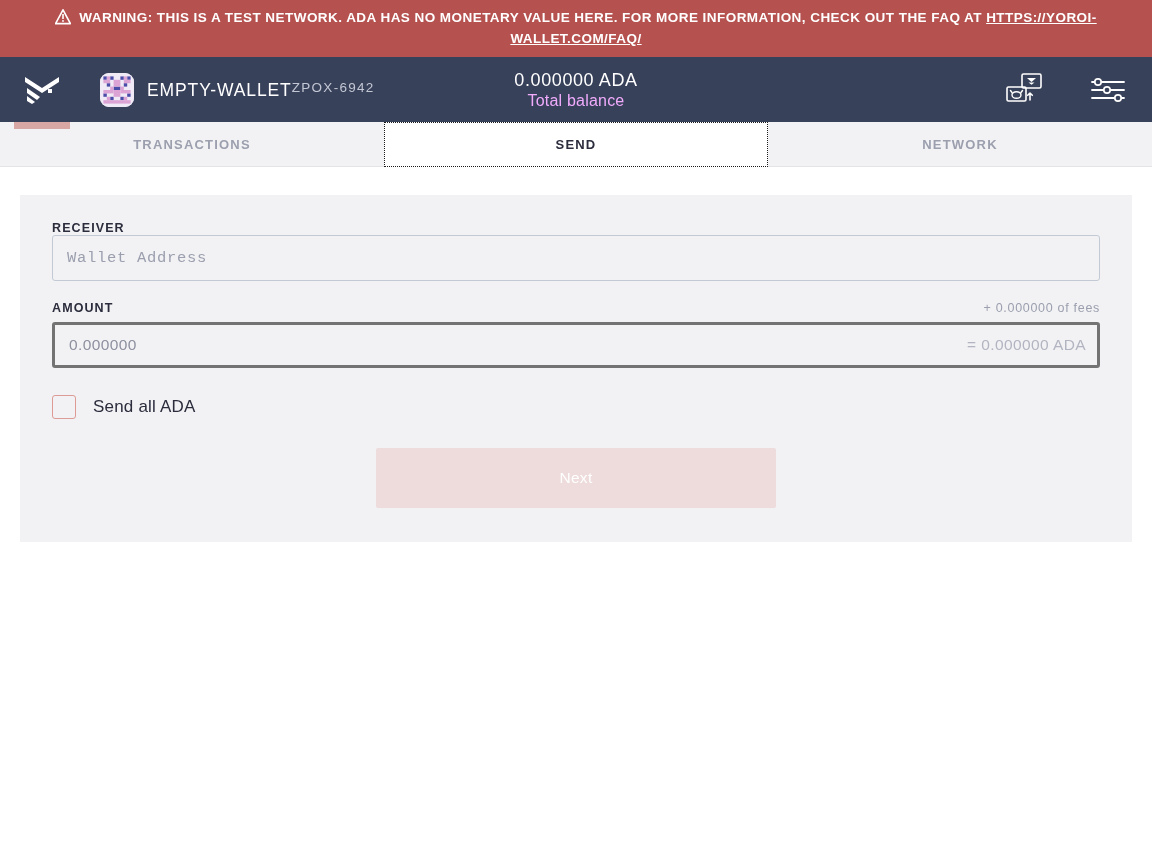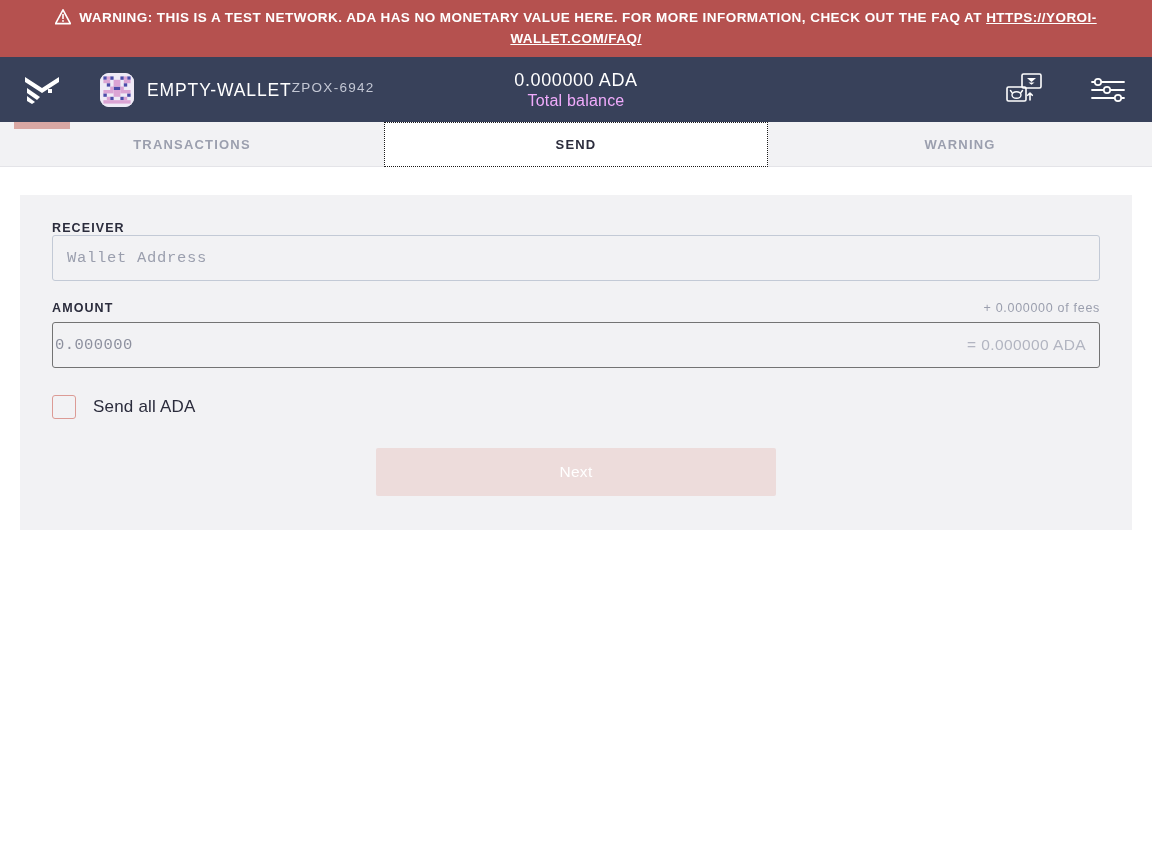--- a/index.html
+++ b/index.html
@@ -225,26 +225,26 @@
     font-size: 12.5px;
     color: #9b9fae;
     letter-spacing: 0.7px;
     font-family: "Liberation Sans", sans-serif;
   }
   .amount-input-wrap { position: relative; }
   .amount-input {
     width: 100%;
     height: 46px;
     background: #f2f2f4;
-    border: 1px solid #737373;
+    border: 3px solid #737373;
     border-radius: 3px;
-    padding: 0 190px 0 2px;
+    padding: 0 190px 0 14px;
     font-size: 15.5px;
     color: #2b2c3c;
-    font-family: Liberation Mono, monospace;
+    font-family: Liberation Sans, sans-serif;
     letter-spacing: 0.4px;
     outline: none;
   }
   .amount-input::placeholder { color: #8d909e; opacity: 1; }
   .amount-suffix {
     position: absolute;
     right: 14px;
     top: 0;
     height: 46px;
     display: flex;
@@ -277,21 +277,21 @@
     letter-spacing: 0.2px;
   }
 
   .next-wrap {
     display: flex;
     justify-content: center;
     margin-top: 29px;
   }
   .next-button {
     width: 400px;
-    height: 48px;
+    height: 60px;
     background: #eddcdb;
     border: none;
     border-radius: 2px;
     color: #ffffff;
     font-size: 15.5px;
     letter-spacing: 0.3px;
     cursor: default;
     font-family: "Liberation Sans", sans-serif;
   }
 </style>
@@ -387,21 +387,21 @@
         <circle cx="17" cy="13" r="3.2" fill="#38415a" stroke="#ffffff" stroke-width="1.7"></circle>
         <circle cx="28" cy="21" r="3.2" fill="#38415a" stroke="#ffffff" stroke-width="1.7"></circle>
       </svg>
     </button>
   </div>
 </div>
 
 <div class="tabs">
   <button class="tab">TRANSACTIONS</button>
   <button class="tab active">SEND</button>
-  <button class="tab">WARNING</button>
+  <button class="tab">NETWORK</button>
 </div>
 
 <div class="page-body">
   <div class="card">
 
     <label class="field-label">RECEIVER</label>
     <input class="text-input" type="text" placeholder="Wallet Address" style="">
 
     <div class="amount-row">
       <div class="amount-head">

